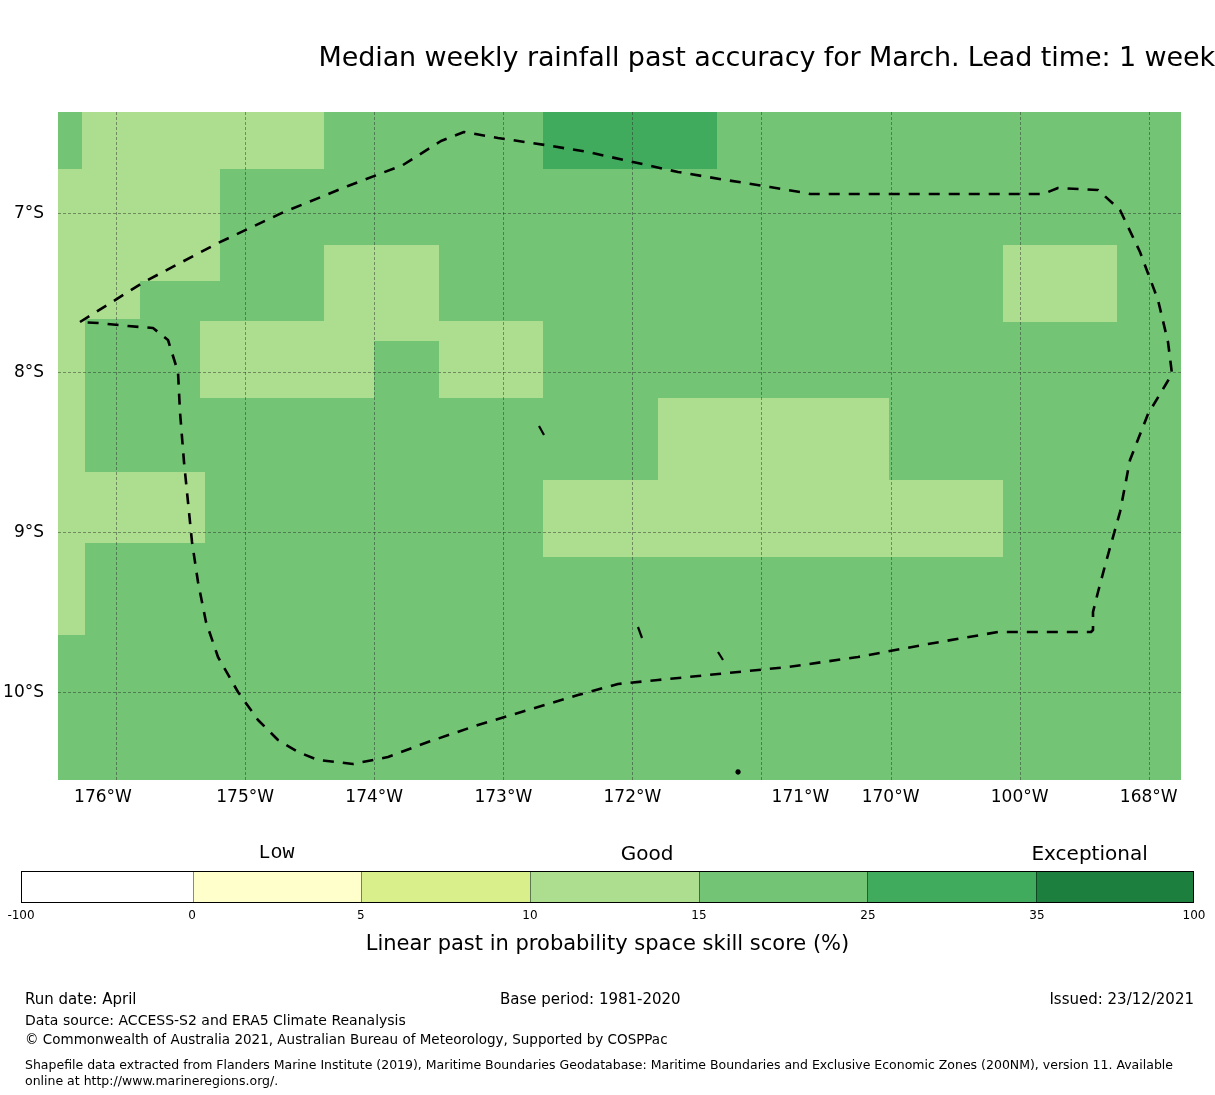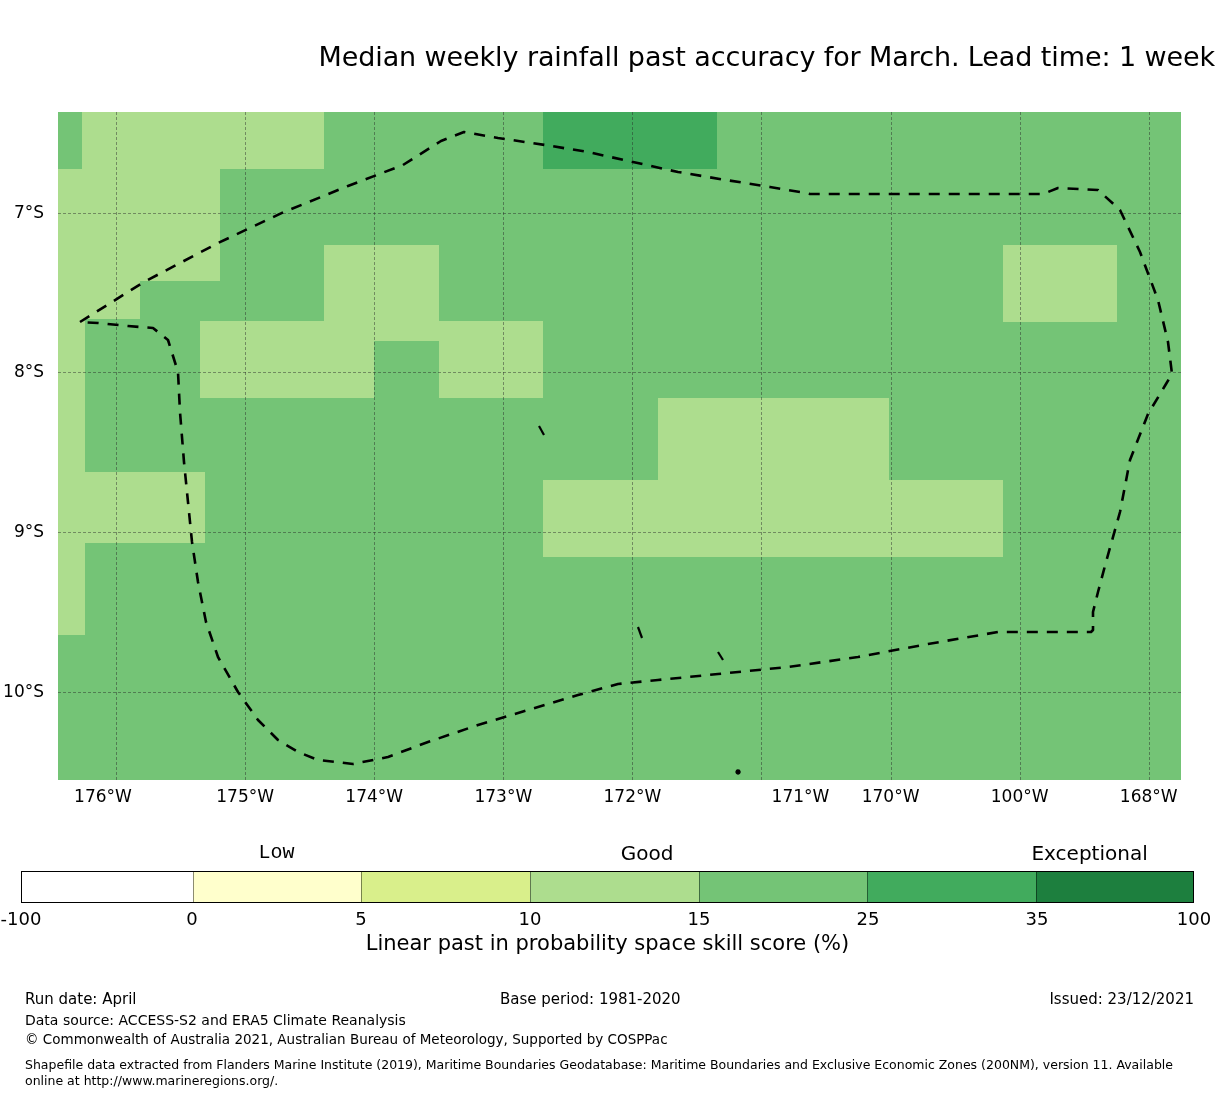--- a/index.html
+++ b/index.html
@@ -117,21 +117,21 @@
     box-sizing: border-box;
     display: flex;
     overflow: hidden;
   }
   .cb-seg {
     height: 100%;
   }
   .cb-tick-label {
     position: absolute;
     top: 37px;
-    font-size: 18px;
+    font-size: 12px;
     transform: translateX(-50%);
     white-space: nowrap;
   }
   .cb-cat-label {
     position: absolute;
     top: -30px;
     font-size: 20px;
     transform: translateX(-50%);
     white-space: nowrap;
   }

